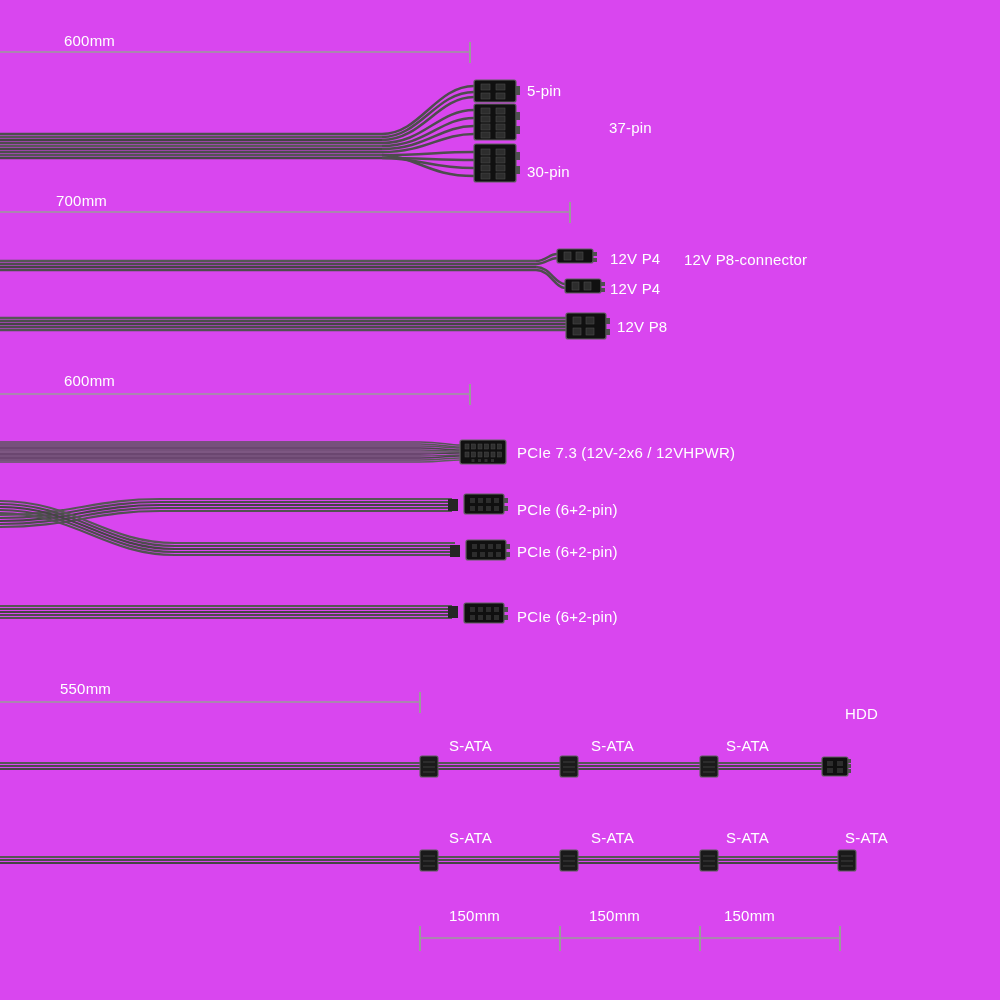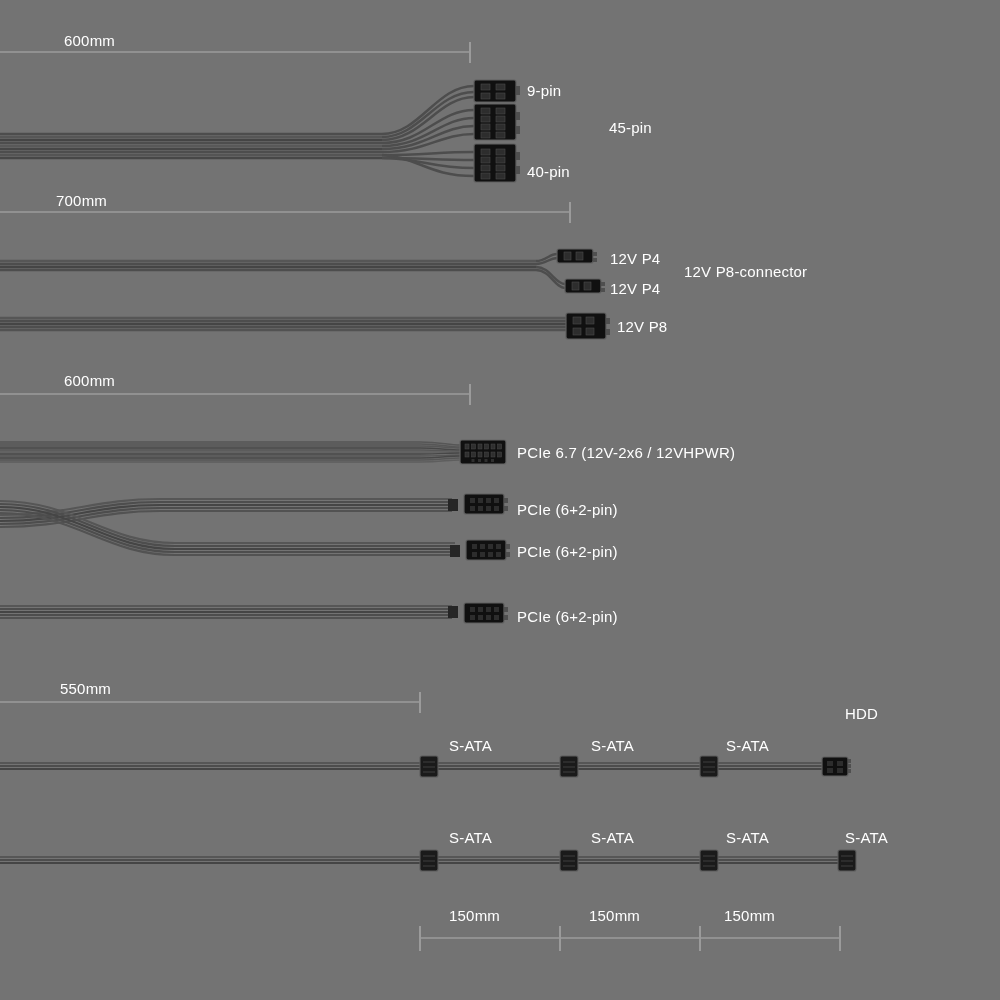--- a/index.html
+++ b/index.html
@@ -1,19 +1,19 @@
 <!DOCTYPE html>
 <html><head>
 <meta charset="utf-8">
 <style>
   html,body{margin:0;padding:0;background:#000;}
   .canvas{
     position:relative;
     width:1000px;height:1000px;
-    background:#737373;
+    background:#d946ef;
     font-family:"Liberation Sans",sans-serif;
     color:#fff;
     overflow:hidden;
   }
   .canvas svg{position:absolute;top:0;left:0;}
   .lbl{
     position:absolute;
     font-size:15px;
     line-height:17px;
     color:#fff;
@@ -300,32 +300,32 @@
       <line x1="703" y1="861" x2="715" y2="861" stroke="#3a3a3a" stroke-width="1.2"></line>
       <line x1="703" y1="866" x2="715" y2="866" stroke="#3a3a3a" stroke-width="1.2"></line>
       <rect x="838" y="850" width="18" height="21" rx="2" fill="#1a1a1a" stroke="#5c5c5c" stroke-width="1.1"></rect>
       <line x1="841" y1="856" x2="853" y2="856" stroke="#3a3a3a" stroke-width="1.2"></line>
       <line x1="841" y1="861" x2="853" y2="861" stroke="#3a3a3a" stroke-width="1.2"></line>
       <line x1="841" y1="866" x2="853" y2="866" stroke="#3a3a3a" stroke-width="1.2"></line>
     </g>
   </svg>
 
   <span class="lbl" style="left:64px;top:32px">600mm</span>
-  <span class="lbl" style="left:527px;top:82px">9-pin</span>
-  <span class="lbl" style="left:609px;top:119px">45-pin</span>
-  <span class="lbl" style="left:527px;top:163px">40-pin</span>
+  <span class="lbl" style="left:527px;top:82px">5-pin</span>
+  <span class="lbl" style="left:609px;top:119px">37-pin</span>
+  <span class="lbl" style="left:527px;top:163px">30-pin</span>
 
   <span class="lbl" style="left:56px;top:192px">700mm</span>
   <span class="lbl" style="left:610px;top:250px">12V P4</span>
-  <span class="lbl" style="left:684px;top:263px">12V P8-connector</span>
+  <span class="lbl" style="left:684px;top:251px">12V P8-connector</span>
   <span class="lbl" style="left:610px;top:280px">12V P4</span>
   <span class="lbl" style="left:617px;top:318px">12V P8</span>
 
   <span class="lbl" style="left:64px;top:372px">600mm</span>
-  <span class="lbl" style="left:517px;top:444px">PCIe 6.7 (12V-2x6 / 12VHPWR)</span>
+  <span class="lbl" style="left:517px;top:444px">PCIe 7.3 (12V-2x6 / 12VHPWR)</span>
   <span class="lbl" style="left:517px;top:501px">PCIe (6+2-pin)</span>
   <span class="lbl" style="left:517px;top:543px">PCIe (6+2-pin)</span>
   <span class="lbl" style="left:517px;top:608px">PCIe (6+2-pin)</span>
 
   <span class="lbl" style="left:60px;top:680px">550mm</span>
 
   <span class="lbl" style="left:449px;top:737px">S-ATA</span>
   <span class="lbl" style="left:591px;top:737px">S-ATA</span>
   <span class="lbl" style="left:726px;top:737px">S-ATA</span>
   <span class="lbl" style="left:845px;top:705px">HDD</span>

